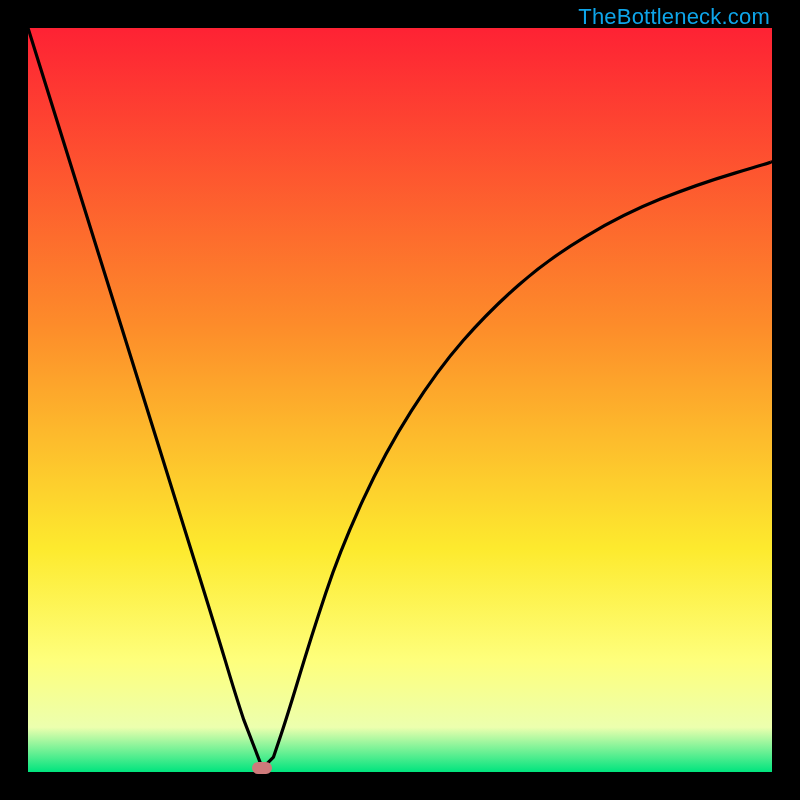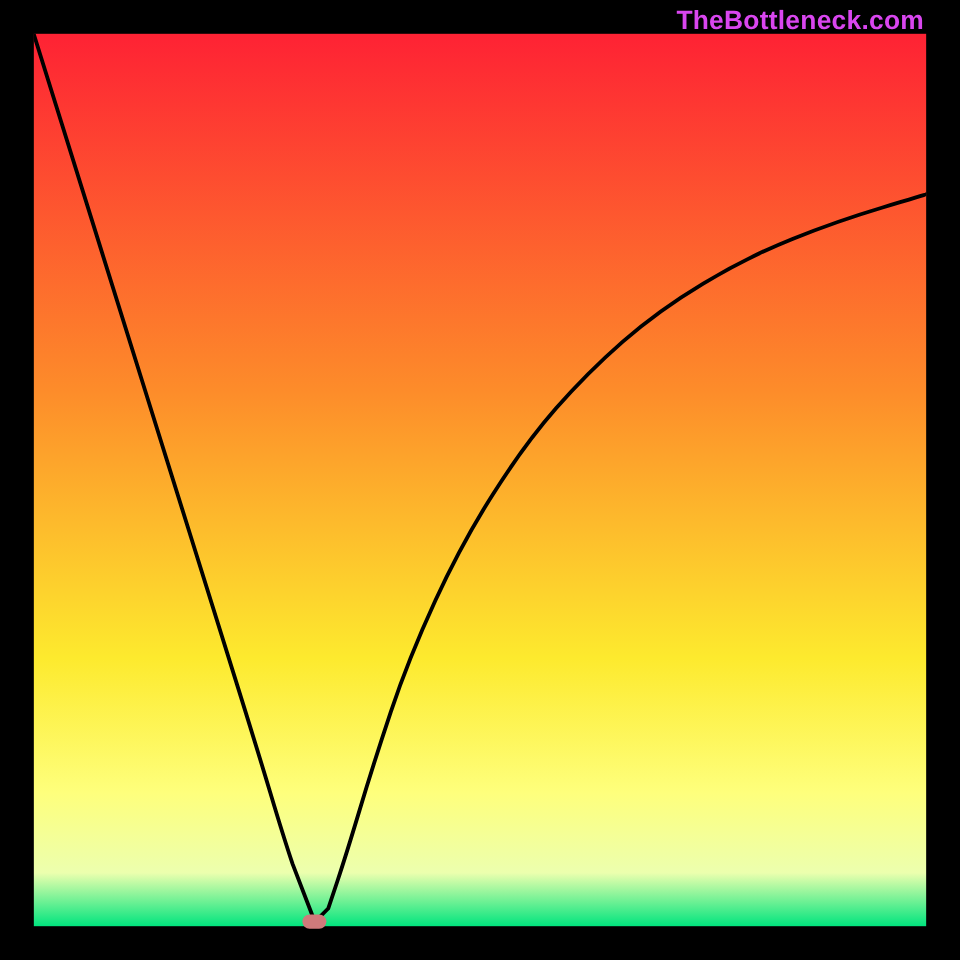--- a/index.html
+++ b/index.html
@@ -23,23 +23,23 @@
     position: absolute;
     left: 0;
     top: 0;
     width: 744px;
     height: 744px;
   }
   .watermark {
     position: absolute;
     top: 4px;
     right: 30px;
-    color: #d946ef;
+    color: #0ea5e9;
     font-size: 22px;
-    font-weight: 700;
+    font-weight: 400;
     letter-spacing: 0.2px;
     user-select: none;
   }
   .marker {
     position: absolute;
     width: 20px;
     height: 12px;
     background: #cf7a7b;
     border-radius: 6px;
     transform: translate(-50%, -50%);

